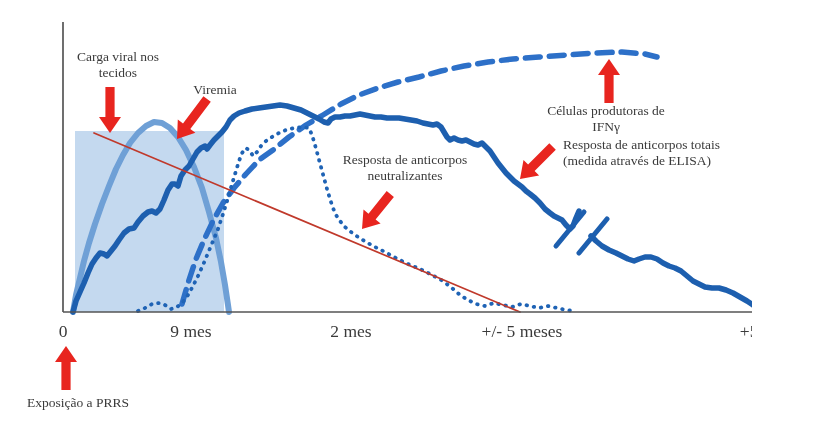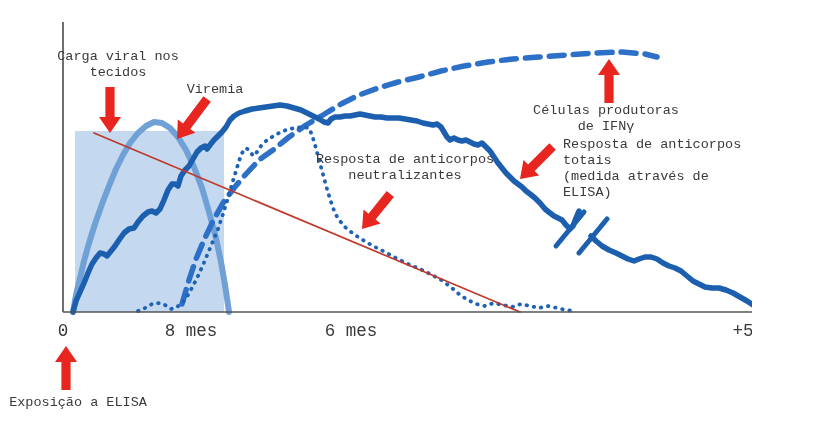--- a/index.html
+++ b/index.html
@@ -1,18 +1,18 @@
 <!DOCTYPE html>
 <html><head>
 <meta charset="utf-8">
 <style>
   html,body{margin:0;padding:0;background:#ffffff;}
   #stage{
     position:relative;width:752px;height:421px;background:#ffffff;
-    font-family:Liberation Mono, monospace;overflow:hidden;
+    font-family:Liberation Serif, serif;overflow:hidden;
   }
   #plot{position:absolute;left:0;top:0;}
   .lbl{
     position:absolute;color:#3a3a3a;font-size:13.5px;line-height:1.18;
     white-space:pre-line;
   }
   .lbl.center{transform:translateX(-50%);text-align:center;}
   .tick{
     position:absolute;top:321px;color:#3a3a3a;font-size:17.5px;
     transform:translateX(-50%);text-align:center;white-space:nowrap;
@@ -48,19 +48,20 @@
   <div class="lbl center" style="left:215px;top:82px;">Viremia</div>
 
   <div class="lbl center" style="left:606px;top:103px;">Células produtoras de IFNγ</div>
 
   <div class="lbl center" style="left:405px;top:152px;">Resposta de anticorpos
 neutralizantes</div>
 
   <div class="lbl" style="left:563px;top:137px;text-align:left;">Resposta de anticorpos totais
 (medida através de ELISA)</div>
 
-  <div class="lbl center" style="left:78px;top:395px;">Exposição a ELISA</div>
+  <div class="lbl center" style="left:78px;top:395px;">Exposição a PRRS</div>
 
   <div class="tick" style="left: 63px;">0</div>
-  <div class="tick" style="left: 191px;">8 mes</div>
-  <div class="tick" style="left: 351px;">6 mes</div>
+  <div class="tick" style="left: 191px;">9 mes</div>
+  <div class="tick" style="left: 351px;">2 mes</div>
+  <div class="tick" style="left: 522px;">+/- 5 meses</div>
   <div class="tick" style="left: 764px;">+5 año</div>
 </div>
 
 </body></html>

